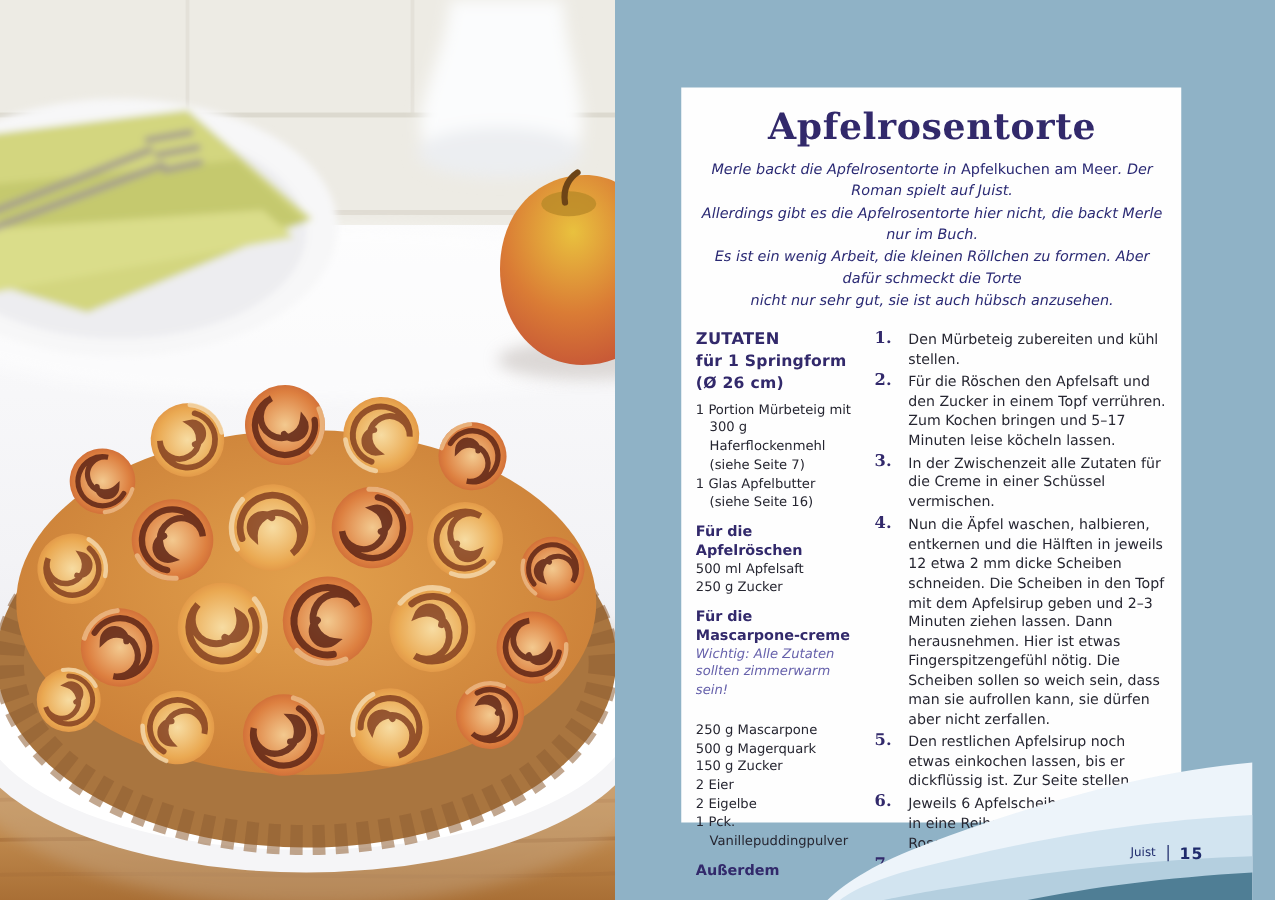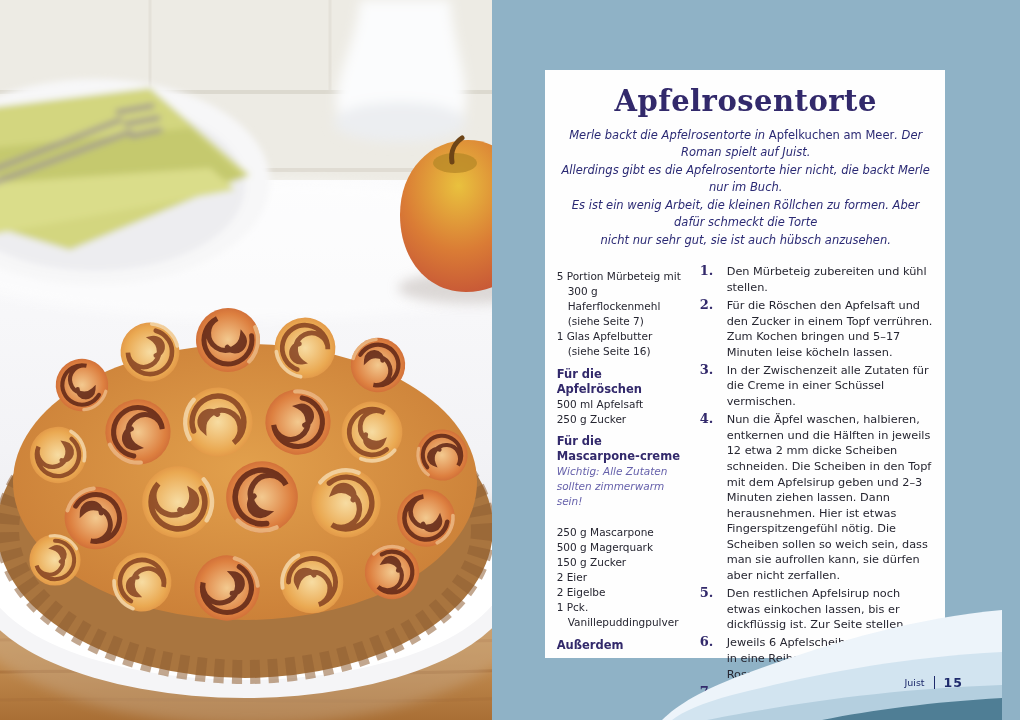--- a/index.html
+++ b/index.html
@@ -199,23 +199,28 @@
 
       <div class="intro">
         <span>Merle backt die Apfelrosentorte in </span><span class="book-title">Apfelkuchen am Meer</span><span>. Der Roman spielt auf Juist.</span><br>
         <span>Allerdings gibt es die Apfelrosentorte hier nicht, die backt Merle nur im Buch.</span><br>
         <span>Es ist ein wenig Arbeit, die kleinen Röllchen zu formen. Aber dafür schmeckt die Torte</span><br>
         <span>nicht nur sehr gut, sie ist auch hübsch anzusehen.</span>
       </div>
 
       <div class="columns">
         <div class="ingredients">
+          <div class="ing-heading">
+            <div>ZUTATEN</div>
+            <div class="sub">für 1 Springform</div>
+            <div class="sub">(Ø 26 cm)</div>
+          </div>
           <div class="ing-list">
 
-              <div class="ing-line k-item">5 Portion Mürbeteig mit 300 g Haferflockenmehl (siehe Seite 7)</div>
+              <div class="ing-line k-item">1 Portion Mürbeteig mit 300 g Haferflockenmehl (siehe Seite 7)</div>
 
               <div class="ing-line k-item">1 Glas Apfelbutter (siehe Seite 16)</div>
 
               <div class="ing-line k-head">Für die Apfelröschen</div>
 
               <div class="ing-line k-item">500 ml Apfelsaft</div>
 
               <div class="ing-line k-item">250 g Zucker</div>
 
 

